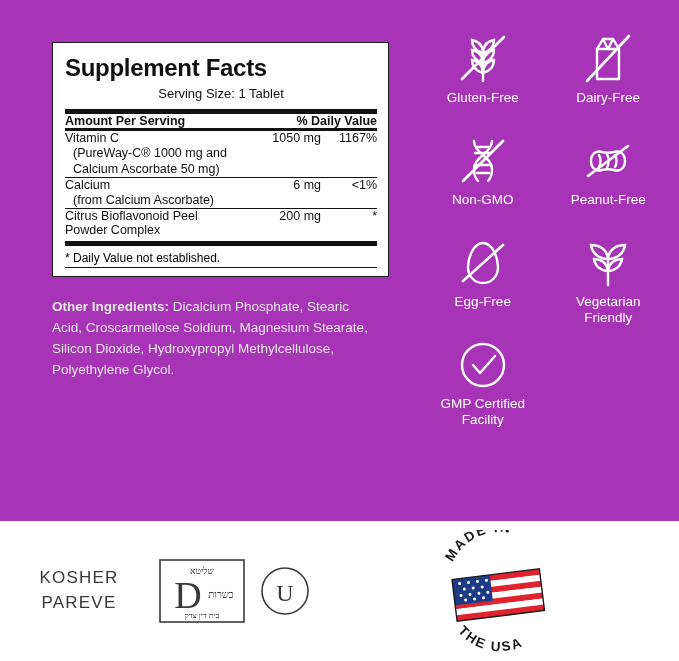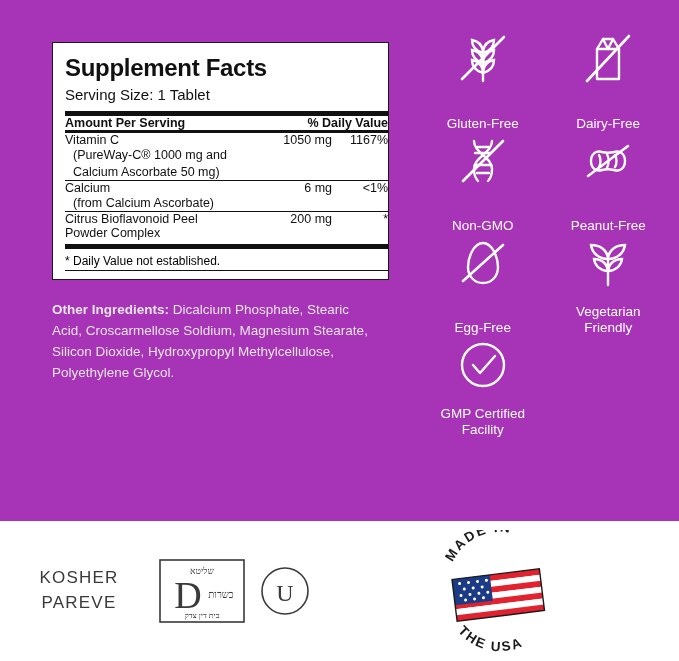--- a/index.html
+++ b/index.html
@@ -23,34 +23,35 @@
 
   
   #left-col {
     width: 420px;
     padding: 42px 0 0 52px;
   }
   #facts-card {
     width: 337px;
     background: #ffffff;
     border: 1px solid #1a1a1a;
-    padding: 10px 0 8px 12px;
+    padding: 10px 11px 8px 12px;
   }
   #facts-title {
     font-size: 24px;
     font-weight: bold;
     color: #111;
     letter-spacing: -0.3px;
     margin: 2px 0 5px 0;
     line-height: 1.05;
   }
   .serving-line {
-    font-size: 15px;
+    font-size: 13px;
     color: #111;
     line-height: 1.35;
+    text-align: center;
   }
   .rule-thick { border-top: 5px solid #111; margin-top: 6px; }
   .rule-med { border-top: 3px solid #111; }
   .rule-thin { border-top: 1px solid #111; }
   table.facts {
     width: 100%;
     border-collapse: collapse;
     font-size: 12.5px;
     color: #111;
   }
@@ -82,21 +83,21 @@
     padding: 30px 8px 0 0;
     display: grid;
     grid-template-columns: 1fr 1fr;
     grid-auto-rows: 102px;
     justify-items: center;
   }
   .icon-cell {
     display: flex;
     flex-direction: column;
     align-items: center;
-    justify-content: space-between;
+    justify-content: flex-start;
     width: 118px;
   }
   .icon-art { height: 58px; display: flex; align-items: center; justify-content: center; }
   .icon-label {
     margin-top: 2px;
     font-size: 13.5px;
     color: #ffffff;
     text-align: center;
     line-height: 1.2;
     white-space: pre-line;

